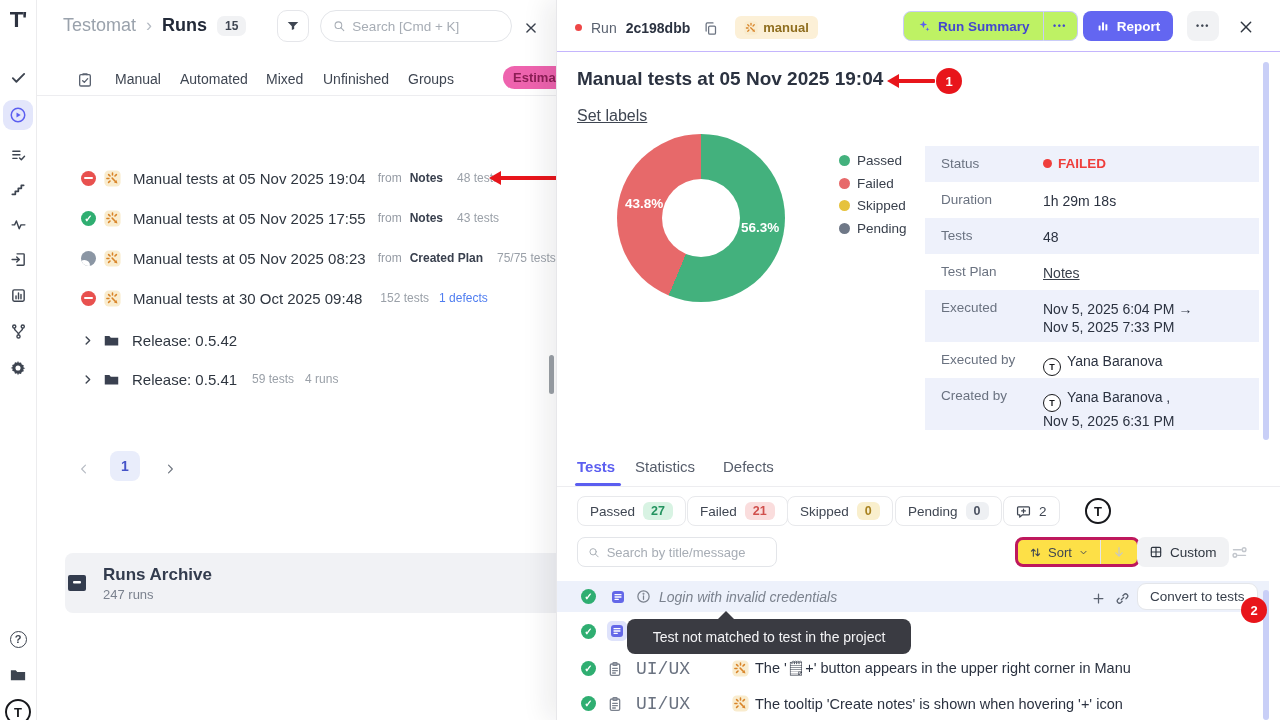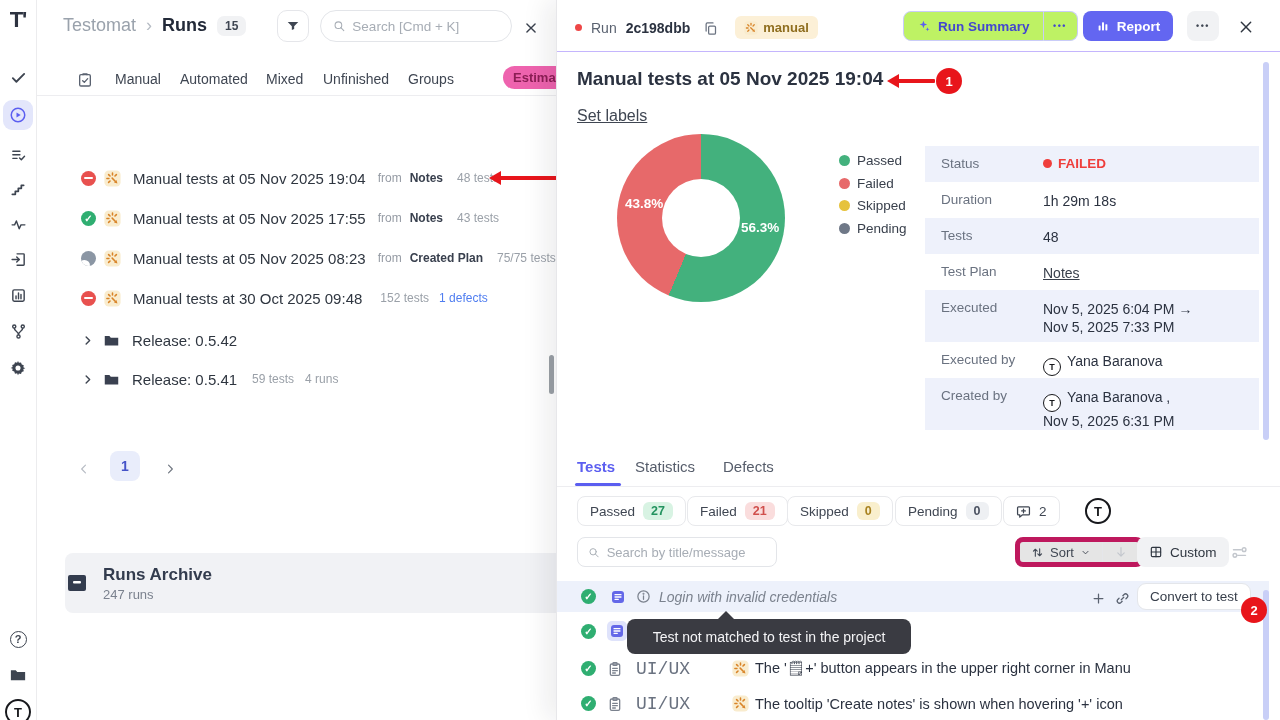--- a/index.html
+++ b/index.html
@@ -91,21 +91,21 @@
   .d-tab.active{color:var(--accent);font-weight:600}
   .tab-underline{position:absolute;left:18px;top:483px;width:46px;height:3px;background:var(--accent);border-radius:2px}
   .tabs-border{position:absolute;left:0;right:0;top:486px;height:1px;background:#ededf0}
 
   .chip{position:absolute;top:496px;height:30px;display:inline-flex;align-items:center;gap:8px;border:1px solid #e8e9ec;border-radius:8px;background:#fff;padding:0 12px;font-size:13.5px;color:#3f4652}
   .chip-badge{border-radius:6px;padding:2px 8px;font-size:12.5px;font-weight:700}
 
   .search2{position:absolute;left:20px;top:537px;width:200px;height:30px;border:1px solid #e3e5e9;border-radius:8px;display:flex;align-items:center;gap:7px;padding:0 10px;color:#a7adb5}
   .search2 input{border:none;outline:none;width:100%;font-size:13px;font-family:"Liberation Sans",sans-serif;background:transparent;color:#3f4652}
   .search2 input::placeholder{color:#a7adb5}
-  .sort-box{position:absolute;left:458px;top:537px;height:30px;border:5px solid #be185d;border-radius:8px;background:#e5e5e5;display:flex;align-items:flex-end}
+  .sort-box{position:absolute;left:458px;top:537px;height:30px;border:3px solid #be185d;border-radius:8px;background:#fde047;display:flex;align-items:flex-end}
   .sort-seg{display:flex;align-items:center;gap:6px;padding:0 11px;font-size:13px;color:#3f4652;height:100%}
   .sort-div{width:1px;height:100%;background:#e5e6ea}
   .faint{color:#c3c7cd}
 
   .test-row{position:absolute;left:0;width:712px;display:flex;align-items:center}
   .t-check{width:15px;height:15px;flex:none}
   .t-title-italic{font-style:italic;font-size:14px;color:#7b828e}
   .t-tag{font-family:"Liberation Mono",monospace;font-size:18px;color:#6a7280}
   .t-title{font-size:14.5px;color:#2b3240;white-space:nowrap}
   .convert-btn{position:absolute;left:580px;top:-3px;height:27px;padding:0 12px;border:1px solid #e4e6ea;border-radius:9px;background:#fff;font-size:13.5px;color:#39404c;display:flex;align-items:center}
@@ -639,21 +639,21 @@
             <use href="#sy-info"></use>
           </svg>
         </span>
       <span class="t-title-italic" style="margin-left:8px">Login with invalid credentials</span>
       <span class="abs" style="left:534px;top:8px;color:#5a6270"><svg class="ic" width="15" height="15">
             <use href="#sy-plus"></use>
           </svg></span>
       <span class="abs" style="left:558px;top:8px;color:#5a6270"><svg class="ic" width="15" height="15">
             <use href="#sy-link"></use>
           </svg></span>
-      <button class="convert-btn" style="top:2px">Convert to test</button>
+      <button class="convert-btn" style="top:2px">Convert to tests</button>
     </div>
     <div class="test-row" style="top:616px;height:30px">
       <span class="st st-pass t-check" style="margin-left:24px"></span>
       <span class="note-bg" style="margin-left:11px">
           <svg class="icf" width="16" height="16" style="color:#6468e8">
             <use href="#sy-note"></use>
           </svg>
         </span>
     </div>
     <div class="test-row" style="top:651px;height:35px">

